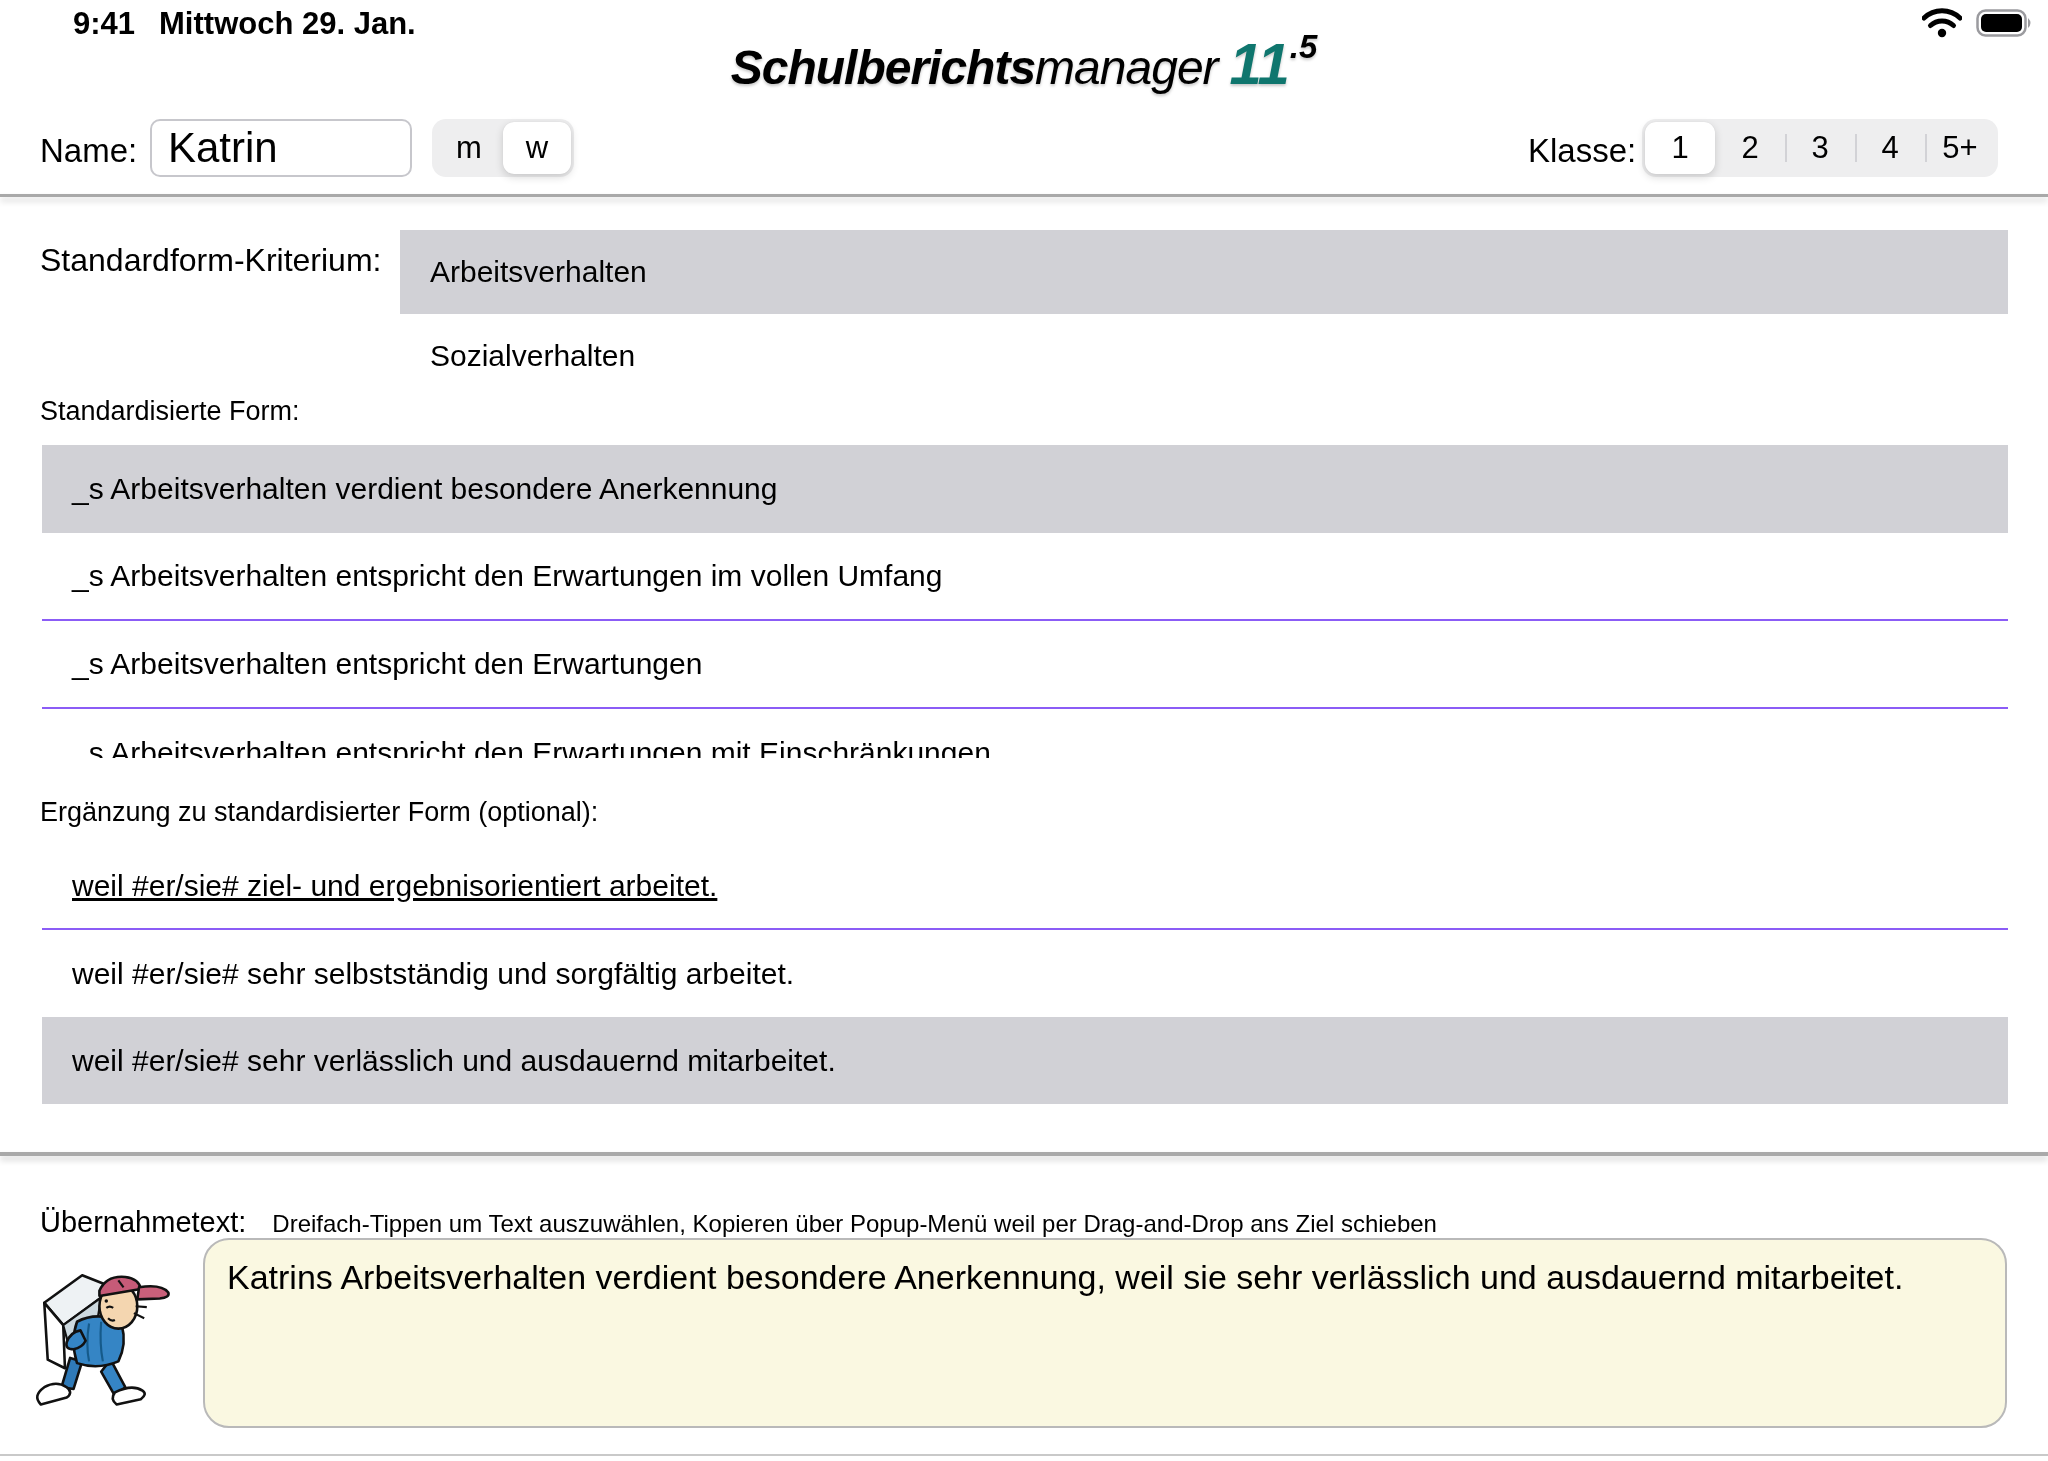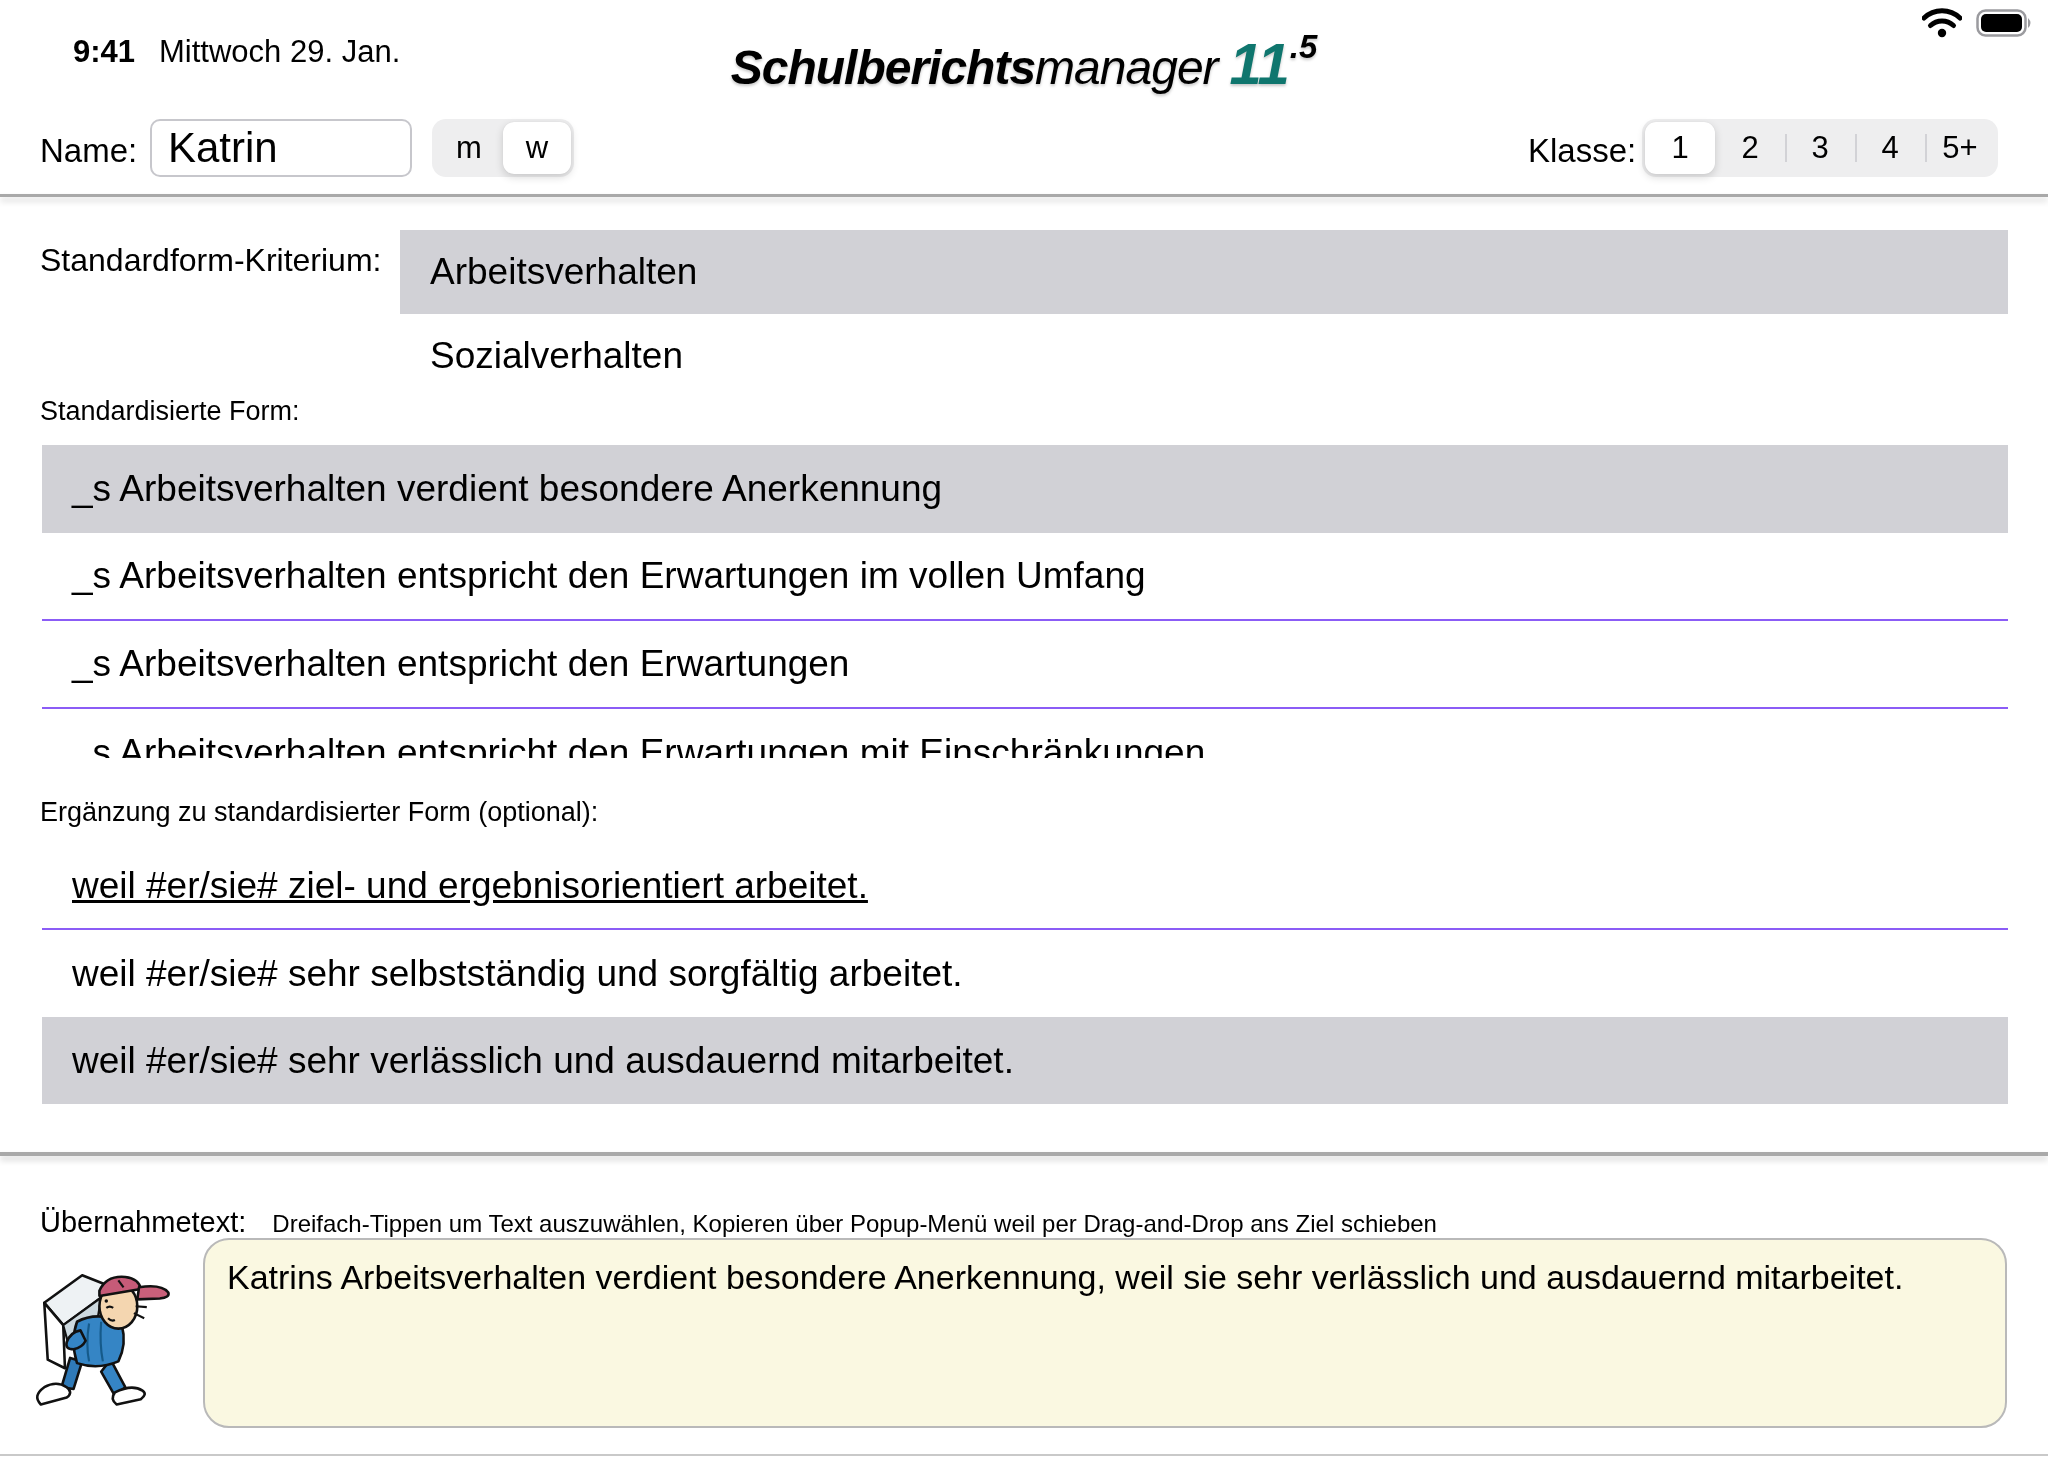--- a/index.html
+++ b/index.html
@@ -4,21 +4,21 @@
 <style>
   * { margin:0; padding:0; box-sizing:border-box; }
   html,body { background:#fff; }
   .page {
     position:relative; width:2048px; height:1461px; background:#ffffff;
     font-family:"Liberation Sans","DejaVu Sans",sans-serif; color:#000; overflow:hidden;
   }
   
   .statusbar { position:absolute; left:35px; top:6px; display:flex; gap:24px; align-items:baseline; }
   .status-time { font-size:31px; font-weight:700;margin-left:38px; }
-  .status-date { font-size:31px; font-weight:400;margin-top:28px; }
+  .status-date { font-size:31px; font-weight:700; }
   .status-icons { position:absolute; right:14px; top:8px; display:flex; gap:14px; align-items:center; }
   
   .logo { position:absolute; left:0; top:28px; width:100%; text-align:center; white-space:nowrap;
           font-style:italic; text-shadow:0 2px 3px rgba(0,0,0,0.22); }
   .logo-bold   { font-size:48px; font-weight:800; letter-spacing:-1px; }
   .logo-light  { font-size:48px; font-weight:400; letter-spacing:-1px;margin-top:36px; }
   .logo-ver    { font-size:58px; font-weight:800; margin-left:12px; }
   .logo-sup    { font-size:33px; font-weight:800; vertical-align:26px; letter-spacing:0; color:#000; }
   
   .field-label { position:absolute; font-size:33px; }
@@ -44,21 +44,21 @@
   
   .rule {
     position:absolute; left:0; width:100%; height:3px; background:#a9a9a9;
     box-shadow:0 4px 6px rgba(0,0,0,0.18);
   }
   .rule-top { top:194px; }
   .rule-bottom { top:1152px; height:4px; }
   .rule-edge { top:1454px; height:2px; background:#c9c9c9; box-shadow:none; }
   
   .list-row {
-    display:flex; align-items:center; padding-left:30px; font-size:37px; background:#fff;
+    display:flex; align-items:center; padding-left:30px; font-size:30px; background:#fff;
   }
   .list-row.sel { background:#d1d1d6; }
   .kriterium-list { position:absolute; left:400px; top:230px; width:1608px; }
   .kriterium-list .list-row { height:84px; }
   .small-label { position:absolute; left:40px; font-size:27px; }
   .std-list { position:absolute; left:42px; top:445px; width:1966px; height:313px; overflow:hidden; }
   .std-list .list-row { height:88px; }
   .std-list .list-row.lined { border-bottom:2px solid #8b5cf6; }
   .erg-list { position:absolute; left:42px; top:843px; width:1966px; }
   .erg-list .list-row { height:87px; }

